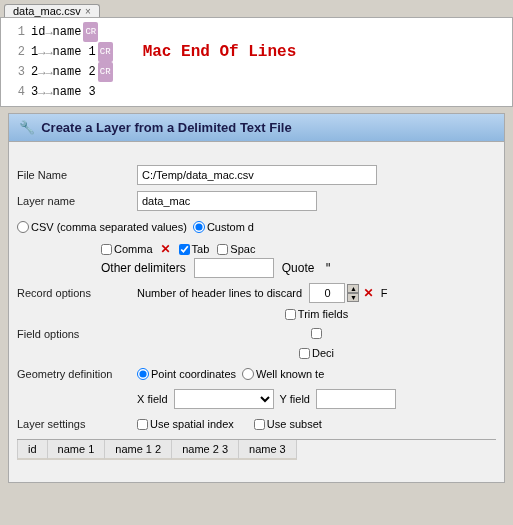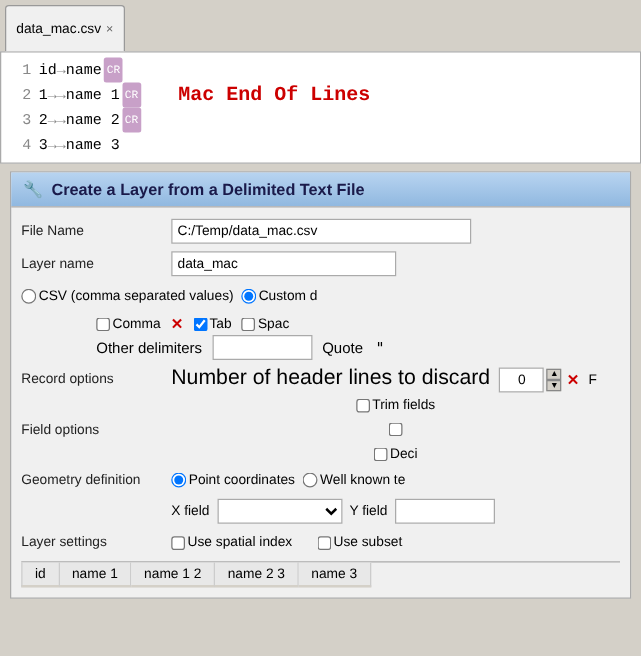--- a/index.html
+++ b/index.html
@@ -15,21 +15,21 @@
     
     .tab-bar {
       background: #d4d0c8;
       padding: 4px 0 0 4px;
       display: flex;
     }
     .tab {
       background: #f0f0f0;
       border: 1px solid #999;
       border-bottom: none;
-      padding: 12px 8px;
+      padding: 0 8px;
       display: flex;
       align-items: center;
       gap: 4px;
       font-size: 11px;
       cursor: pointer;
       border-radius: 3px 3px 0 0;
     }
     .tab .close-x {
       font-size: 10px;
       color: #666;
@@ -89,21 +89,21 @@
       padding: 6px 10px;
       display: flex;
       align-items: center;
       gap: 6px;
       font-size: 13px;
       font-weight: bold;
       color: #1a1a4a;
       border-bottom: 1px solid #aaa;
     }
     .dialog-body {
-      padding: 8px 8px;
+      padding: 22px 8px;
     }
     .form-row {
       display: flex;
       align-items: center;
       margin-bottom: 4px;
       min-height: 22px;
     }
     .form-label {
       width: 120px;
       color: #222;
@@ -135,21 +135,21 @@
       font-size: 11px;
     }
     .radio-label {
       display: flex;
       align-items: center;
       gap: 2px;
     }
 
     
     .delimiter-grid {
-      margin-left: 60px;
+      margin-left: 84px;
       margin-bottom: 4px;
     }
     .delimiter-row {
       display: flex;
       align-items: center;
       gap: 8px;
       margin-bottom: 2px;
     }
     .checkbox-label {
       display: flex;
@@ -365,21 +365,21 @@
         <span>Other delimiters</span>
         <input type="text" class="other-delimiters-input" style="">
         <span>Quote</span>
         <span class="quote-val">"</span>
       </div>
     </div>
 
     <div class="form-row">
       <span class="form-label">Record options</span>
       <div class="form-control">
-        <span style="font-size:17px">Number of header lines to discard</span>
+        <span style="font-size:11px">Number of header lines to discard</span>
         <span style="margin-left:4px">
           <span class="number-input-wrap" style="display:inline-flex">
             <input type="text" class="num-input" value="0" style="">
             <div class="spin-btns">
               <button class="spin-btn">▲</button>
               <button class="spin-btn">▼</button>
             </div>
             <span class="x-mark" style="margin-left:2px">✕</span>
           </span>
           <span style="margin-left:4px; font-size:11px">F</span>

